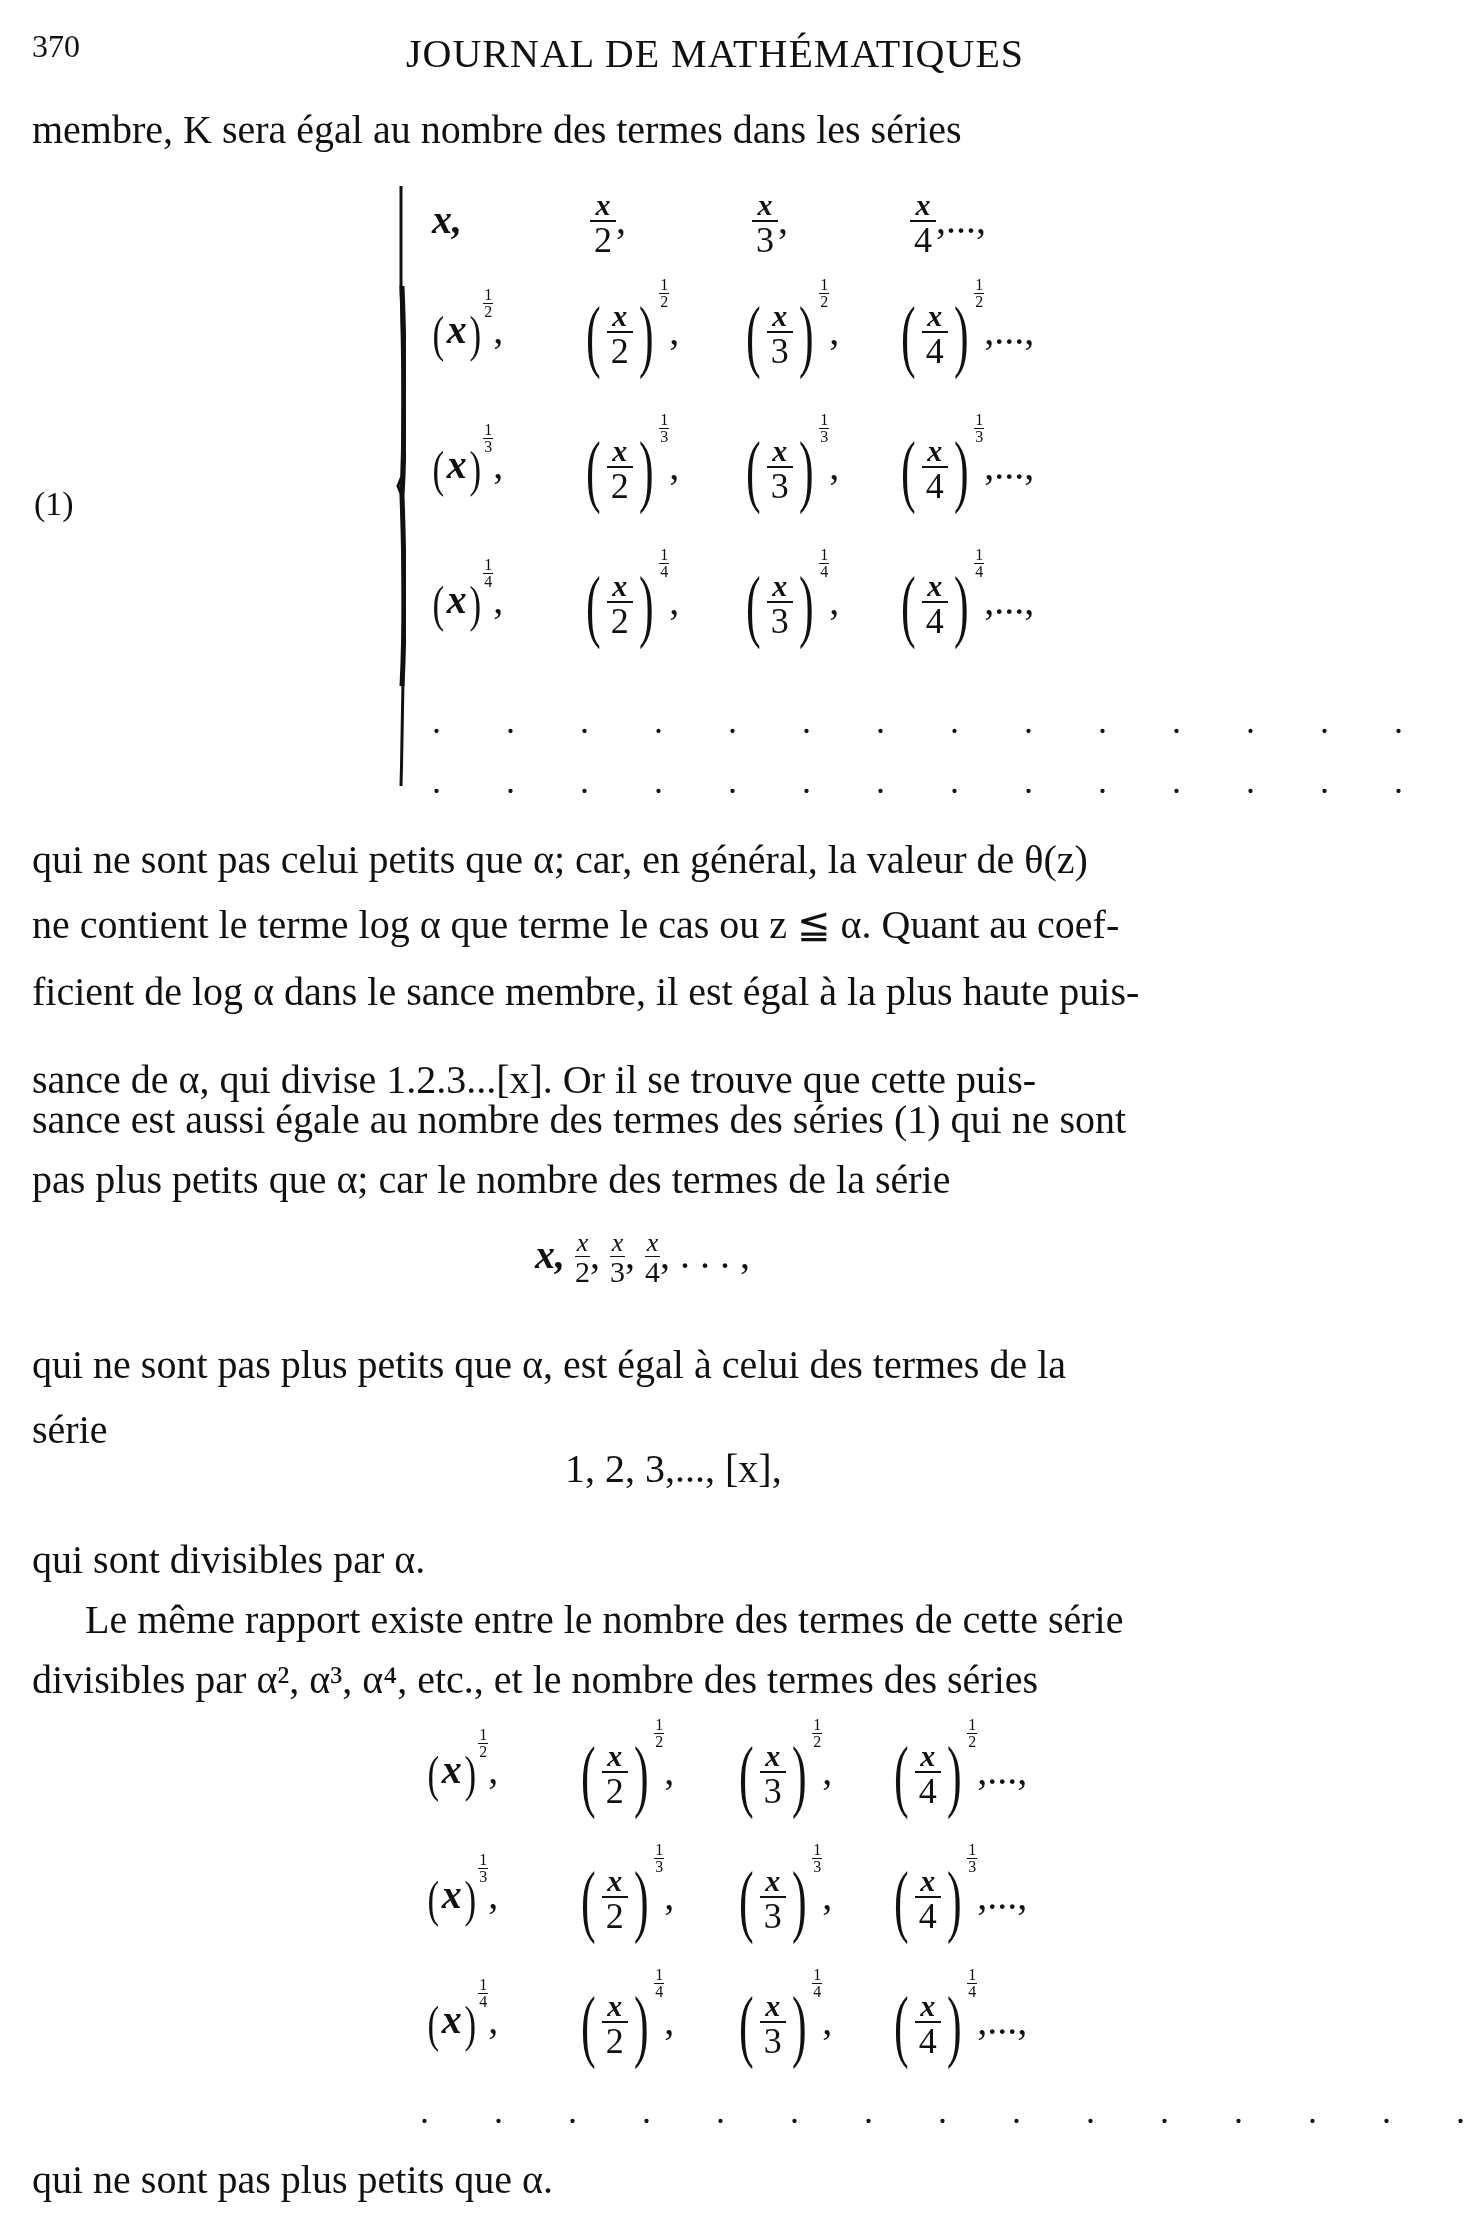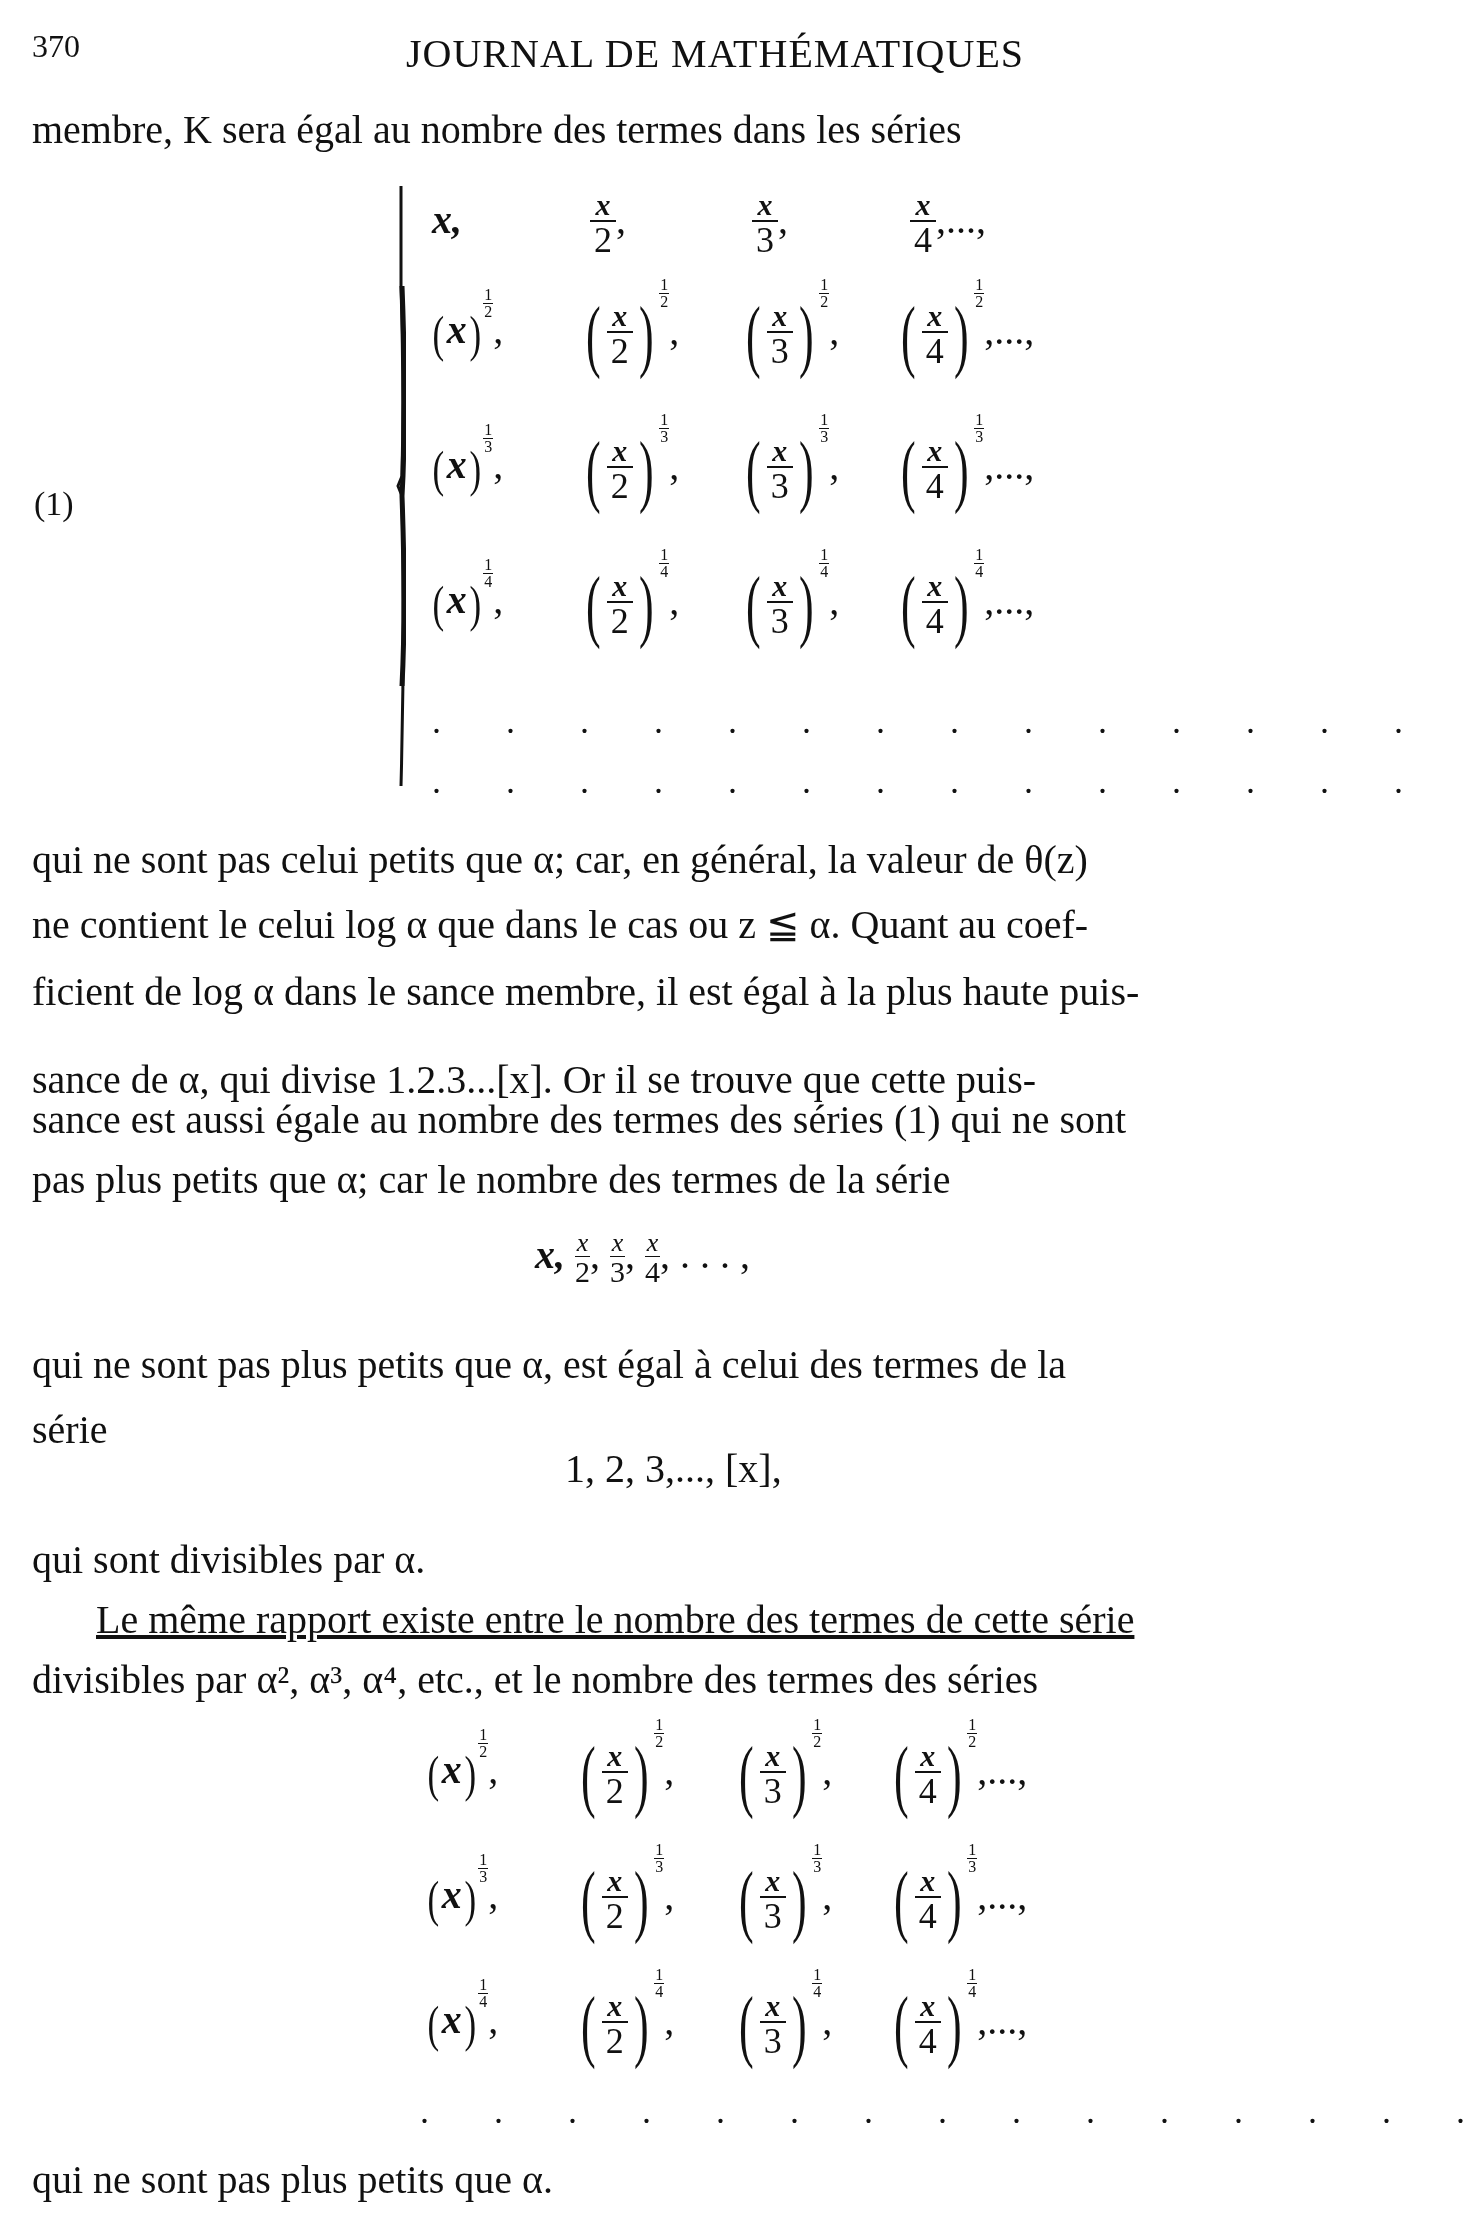--- a/index.html
+++ b/index.html
@@ -72,40 +72,40 @@
   <div class="cell" style="left:430px; top:575px;"><span class="paren-s">(</span><span class="bx">x</span><span class="paren-s">)</span><span class="exp"><span class="en">1</span><span class="ed">4</span></span><span>,</span></div>
   <div class="cell" style="left:580px; top:565px;"><span class="paren">(</span><span class="frac"><span class="num">x</span><span class="den">2</span></span><span class="paren">)</span><span class="exp"><span class="en">1</span><span class="ed">4</span></span><span>,</span></div>
   <div class="cell" style="left:740px; top:565px;"><span class="paren">(</span><span class="frac"><span class="num">x</span><span class="den">3</span></span><span class="paren">)</span><span class="exp"><span class="en">1</span><span class="ed">4</span></span><span>,</span></div>
   <div class="cell" style="left:895px; top:565px;"><span class="paren">(</span><span class="frac"><span class="num">x</span><span class="den">4</span></span><span class="paren">)</span><span class="exp"><span class="en">1</span><span class="ed">4</span></span><span>,...,</span></div>
 
   <div class="dots" style="left:432px; top:700px;">. . . . . . . . . . . . . . .</div>
   <div class="dots" style="left:432px; top:760px;">. . . . . . . . . . . . . . .</div>
 </div>
 
 <div class="line" style="top:840px">qui ne sont pas celui petits que α; car, en général, la valeur de θ(z)</div>
-<div class="line" style="top:905px">ne contient le celui log α que dans le cas ou z ≦ α. Quant au coef-</div>
+<div class="line" style="top:905px">ne contient le terme log α que terme le cas ou z ≦ α. Quant au coef-</div>
 <div class="line" style="top:972px">ficient de log α dans le sance membre, il est égal à la plus haute puis-</div>
 <div class="line" style="top:1060px">sance de α, qui divise 1.2.3...[x]. Or il se trouve que cette puis-</div>
 <div class="line" style="top:1100px">sance est aussi égale au nombre des termes des séries (1) qui ne sont</div>
 <div class="line" style="top:1160px">pas plus petits que α; car le nombre des termes de la série</div>
 
 <div class="center" style="left:535px; top:1230px;">
   <span class="bx">x,</span>
   <span class="sf"><span class="num">x</span><span class="den">2</span></span>,
   <span class="sf"><span class="num">x</span><span class="den">3</span></span>,
   <span class="sf"><span class="num">x</span><span class="den">4</span></span><span>, . . . ,</span>
 </div>
 
 <div class="line" style="top:1345px">qui ne sont pas plus petits que α, est égal à celui des termes de la</div>
 <div class="line" style="top:1410px">série</div>
 
 <div class="center" style="left:565px; top:1445px;">1, 2, 3,..., [x],</div>
 
 <div class="line" style="top:1540px">qui sont divisibles par α.</div>
-<div class="line" style="top:1600px; left:96px;text-decoration:underline;">Le même rapport existe entre le nombre des termes de cette série</div>
+<div class="line" style="top:1600px; left:85px;">Le même rapport existe entre le nombre des termes de cette série</div>
 <div class="line" style="top:1660px">divisibles par α², α³, α⁴, etc., et le nombre des termes des séries</div>
 
 <div>
   <div class="cell" style="left:425px; top:1745px;"><span class="paren-s">(</span><span class="bx">x</span><span class="paren-s">)</span><span class="exp"><span class="en">1</span><span class="ed">2</span></span><span>,</span></div>
   <div class="cell" style="left:575px; top:1735px;"><span class="paren">(</span><span class="frac"><span class="num">x</span><span class="den">2</span></span><span class="paren">)</span><span class="exp"><span class="en">1</span><span class="ed">2</span></span><span>,</span></div>
   <div class="cell" style="left:733px; top:1735px;"><span class="paren">(</span><span class="frac"><span class="num">x</span><span class="den">3</span></span><span class="paren">)</span><span class="exp"><span class="en">1</span><span class="ed">2</span></span><span>,</span></div>
   <div class="cell" style="left:888px; top:1735px;"><span class="paren">(</span><span class="frac"><span class="num">x</span><span class="den">4</span></span><span class="paren">)</span><span class="exp"><span class="en">1</span><span class="ed">2</span></span><span>,...,</span></div>
 
   <div class="cell" style="left:425px; top:1870px;"><span class="paren-s">(</span><span class="bx">x</span><span class="paren-s">)</span><span class="exp"><span class="en">1</span><span class="ed">3</span></span><span>,</span></div>
   <div class="cell" style="left:575px; top:1860px;"><span class="paren">(</span><span class="frac"><span class="num">x</span><span class="den">2</span></span><span class="paren">)</span><span class="exp"><span class="en">1</span><span class="ed">3</span></span><span>,</span></div>

